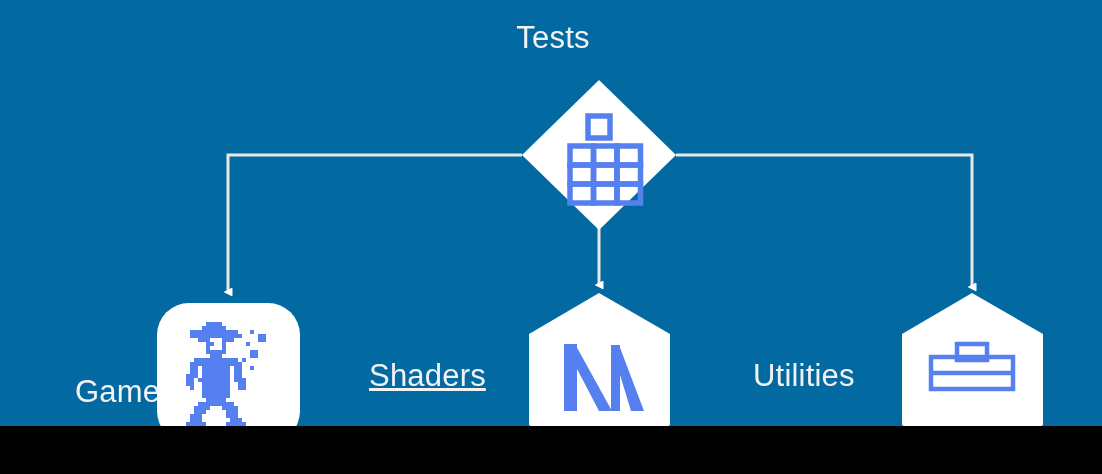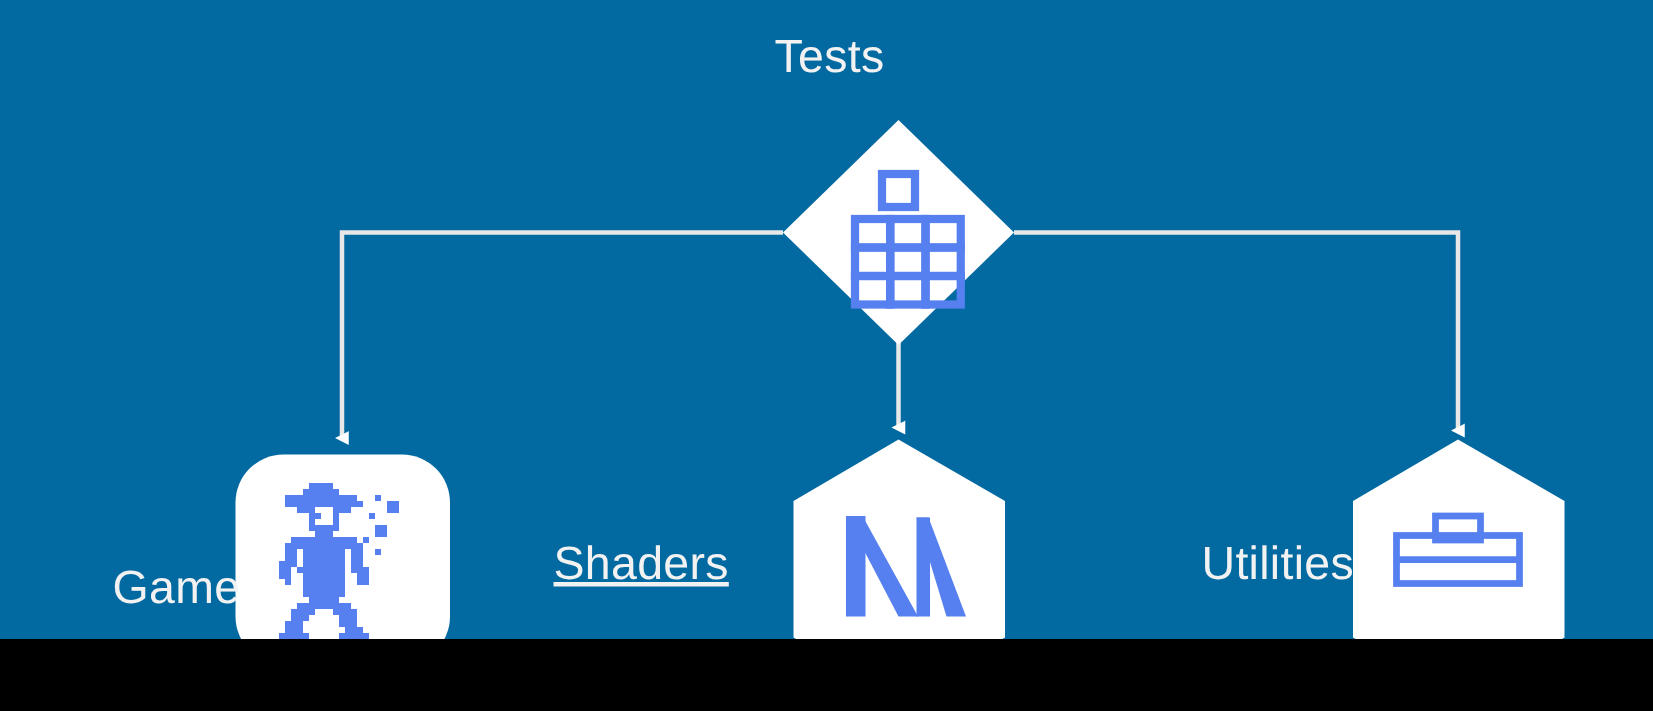--- a/index.html
+++ b/index.html
@@ -36,21 +36,21 @@
   }
   #title-tests {
     left: 0;
     top: 22px;
     width: 1102px;
     text-align: center;
     transform: translateX(2px);
   }
   #label-game   { left: 30px;  top: 376px; margin-left: 45px; }
   #label-shaders{ left: 369px; top: 360px; text-decoration: underline; }
-  #label-utilities { left: 753px; top: 360px; margin-left: 48px; }
+  #label-utilities { left: 753px; top: 360px; }
 </style>
 </head>
 <body>
 
 <div id="canvas">
 
   <svg id="diagram-svg" viewBox="0 0 1102 474">
 
     <defs>
       <marker id="arrowhead" markerWidth="10" markerHeight="10" refX="5" refY="5" orient="auto" markerUnits="userSpaceOnUse">

